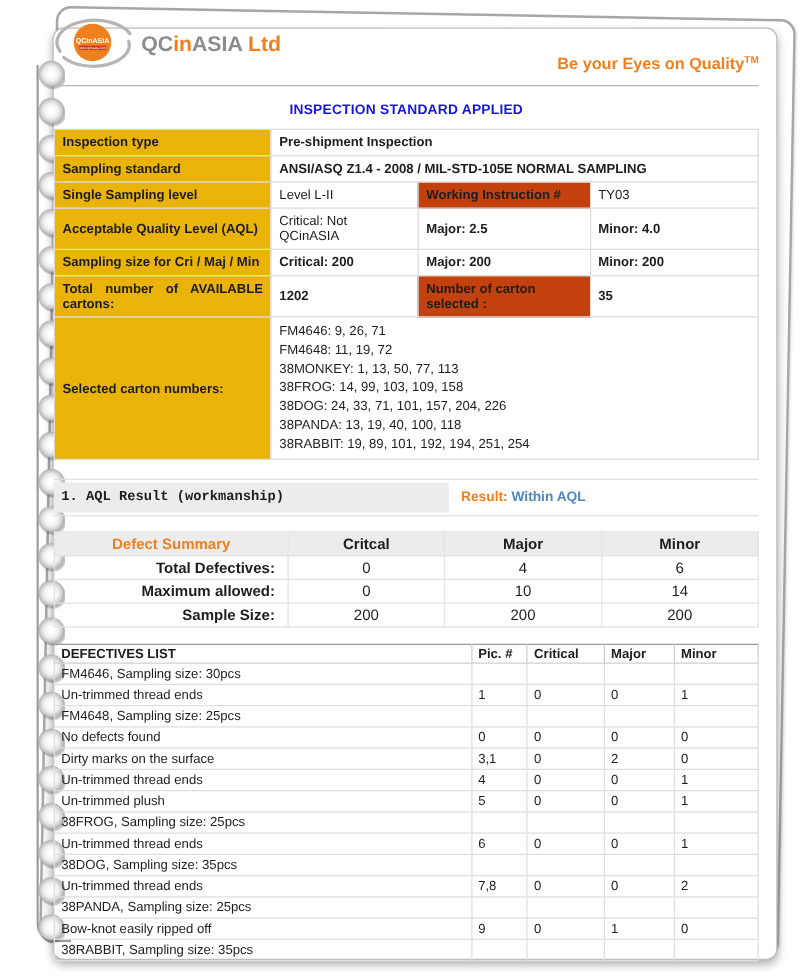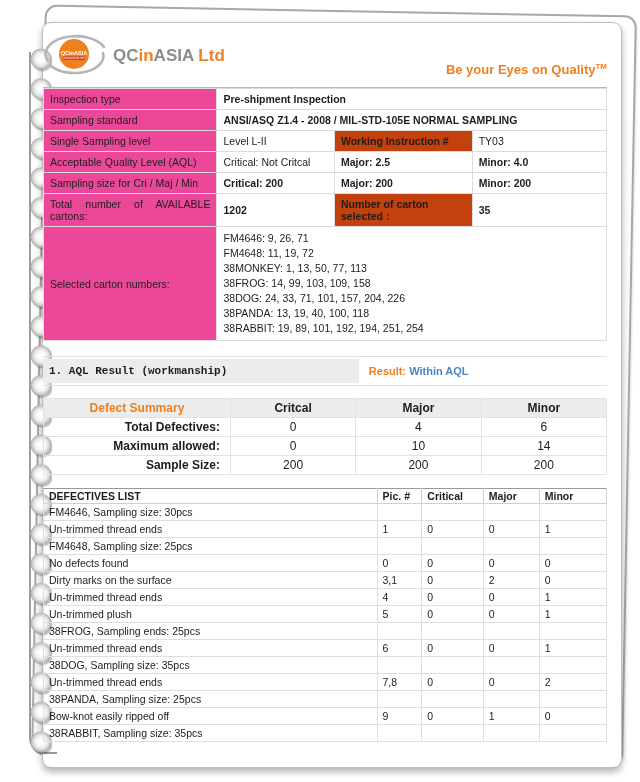--- a/index.html
+++ b/index.html
@@ -30,40 +30,40 @@
     border-bottom-left-radius:16px;
   }
   .binding {
     position:absolute; left:30px; top:48px; width:22px; height:712px;
     background-image:
       radial-gradient(circle at 11px 11px, #ffffff 2px, #efefef 6px, #c9c9c9 9px, #b0b0b0 10px, rgba(0,0,0,0) 10.8px),
       radial-gradient(circle at 12.5px 13px, rgba(0,0,0,.25) 9.5px, rgba(0,0,0,0) 11px);
     background-size:22px 29.7px; background-repeat:repeat-y;
   }
 
-  .content { position:absolute; left:43px; right:33px; top:32px; }
+  .content { position:absolute; left:43px; right:33px; top:12px; }
 
   
   .pg-header { display:flex; justify-content:space-between; align-items:flex-end;
     padding-bottom:5px; border-bottom:1px solid #b9b9b9; }
   .brand { display:flex; align-items:center; gap:4px; }
   .brand-name { font-size:17px; font-weight:bold; line-height:1; padding-bottom:4px; }
   .c-gray { color:#8c8c8c; }
   .c-orange { color:#F07F1E; }
   .tagline { font-size:13px; font-weight:bold; color:#F07F1E; line-height:1; padding-bottom:6px; }
   .tagline sup { font-size:8px; }
 
   
   .doc-title { text-align:center; color:#1414E8; font-weight:bold; font-size:11px;
     margin:13px 0 9px; letter-spacing:.2px; }
 
   
   table.std { width:100%; border-collapse:collapse; font-size:10.5px; table-layout:fixed; }
   table.std td { border:1px solid #dcdcdc; padding:4px 6px; vertical-align:middle; }
-  table.std td.lbl { background:#ec4899; font-weight:normal; }
+  table.std td.lbl { background:#eab308; font-weight:bold; }
   table.std td.key { background:#c2410c; font-weight:bold; }
   table.std td.b { font-weight:bold; }
   td.justify { text-align:justify; }
   .carton-lines div { line-height:15px; }
 
   
   .aql-wrap { border-top:1px solid #e0e0e0; border-bottom:1px solid #e0e0e0;
     padding:2px 0; margin-top:15px; }
   .aql-band { display:flex; align-items:stretch; font-size:11px; font-weight:bold; }
   .aql-left { background:#ececec; flex:0 0 56%; padding:6px 6px;font-family:Liberation Mono, monospace; }
@@ -108,20 +108,21 @@
             <text x="31" y="22.5" text-anchor="middle" font-size="5.6" font-weight="bold" fill="#ffffff" font-family="Liberation Sans, sans-serif">QCinASIA</text>
             <rect x="20" y="24.5" width="22" height="3.4" fill="#c23b22"></rect>
             <text x="31" y="27.2" text-anchor="middle" font-size="2.6" fill="#ffffff" font-family="Liberation Sans, sans-serif">www.qcinasia.com</text>
           </svg>
         </span>
         <span class="brand-name"><span class="c-gray">QC</span><span class="c-orange">in</span><span class="c-gray">ASIA</span><span class="c-orange"> Ltd</span></span>
       </div>
       <div class="tagline"><span>Be your Eyes on Quality</span><sup>TM</sup></div>
     </div>
 
+    <div class="doc-title">INSPECTION STANDARD APPLIED</div>
 
     <table class="std">
       <colgroup>
           <col style="width:155px">
           <col style="width:105px">
           <col style="width:123px">
           <col style="width:120px">
         </colgroup>
       <tbody>
           <tr>
@@ -133,21 +134,21 @@
         <td class="b" colspan="3">ANSI/ASQ Z1.4 - 2008 / MIL-STD-105E NORMAL SAMPLING</td>
       </tr>
       <tr>
         <td class="lbl">Single Sampling level</td>
         <td>Level L-II</td>
         <td class="key">Working Instruction #</td>
         <td>TY03</td>
       </tr>
       <tr>
         <td class="lbl">Acceptable Quality Level (AQL)</td>
-        <td><span class="b">Critical:</span><span> Not Critcal</span></td>
+        <td><span class="b">Critical:</span><span> Not QCinASIA</span></td>
         <td class="b">Major: 2.5</td>
         <td class="b">Minor: 4.0</td>
       </tr>
       <tr>
         <td class="lbl">Sampling size for Cri / Maj / Min</td>
         <td class="b">Critical: 200</td>
         <td class="b">Major: 200</td>
         <td class="b">Minor: 200</td>
       </tr>
       <tr>
@@ -277,21 +278,21 @@
         <td>1</td>
       </tr>
       <tr>
         <td class="d-label">Un-trimmed plush</td>
         <td>5</td>
         <td>0</td>
         <td>0</td>
         <td>1</td>
       </tr>
       <tr>
-        <td class="g-label">38FROG, Sampling ends: 25pcs</td>
+        <td class="g-label">38FROG, Sampling size: 25pcs</td>
             <td></td>
             <td></td>
             <td></td>
             <td></td>
       </tr>
       <tr>
         <td class="d-label">Un-trimmed thread ends</td>
         <td>6</td>
         <td>0</td>
         <td>0</td>

